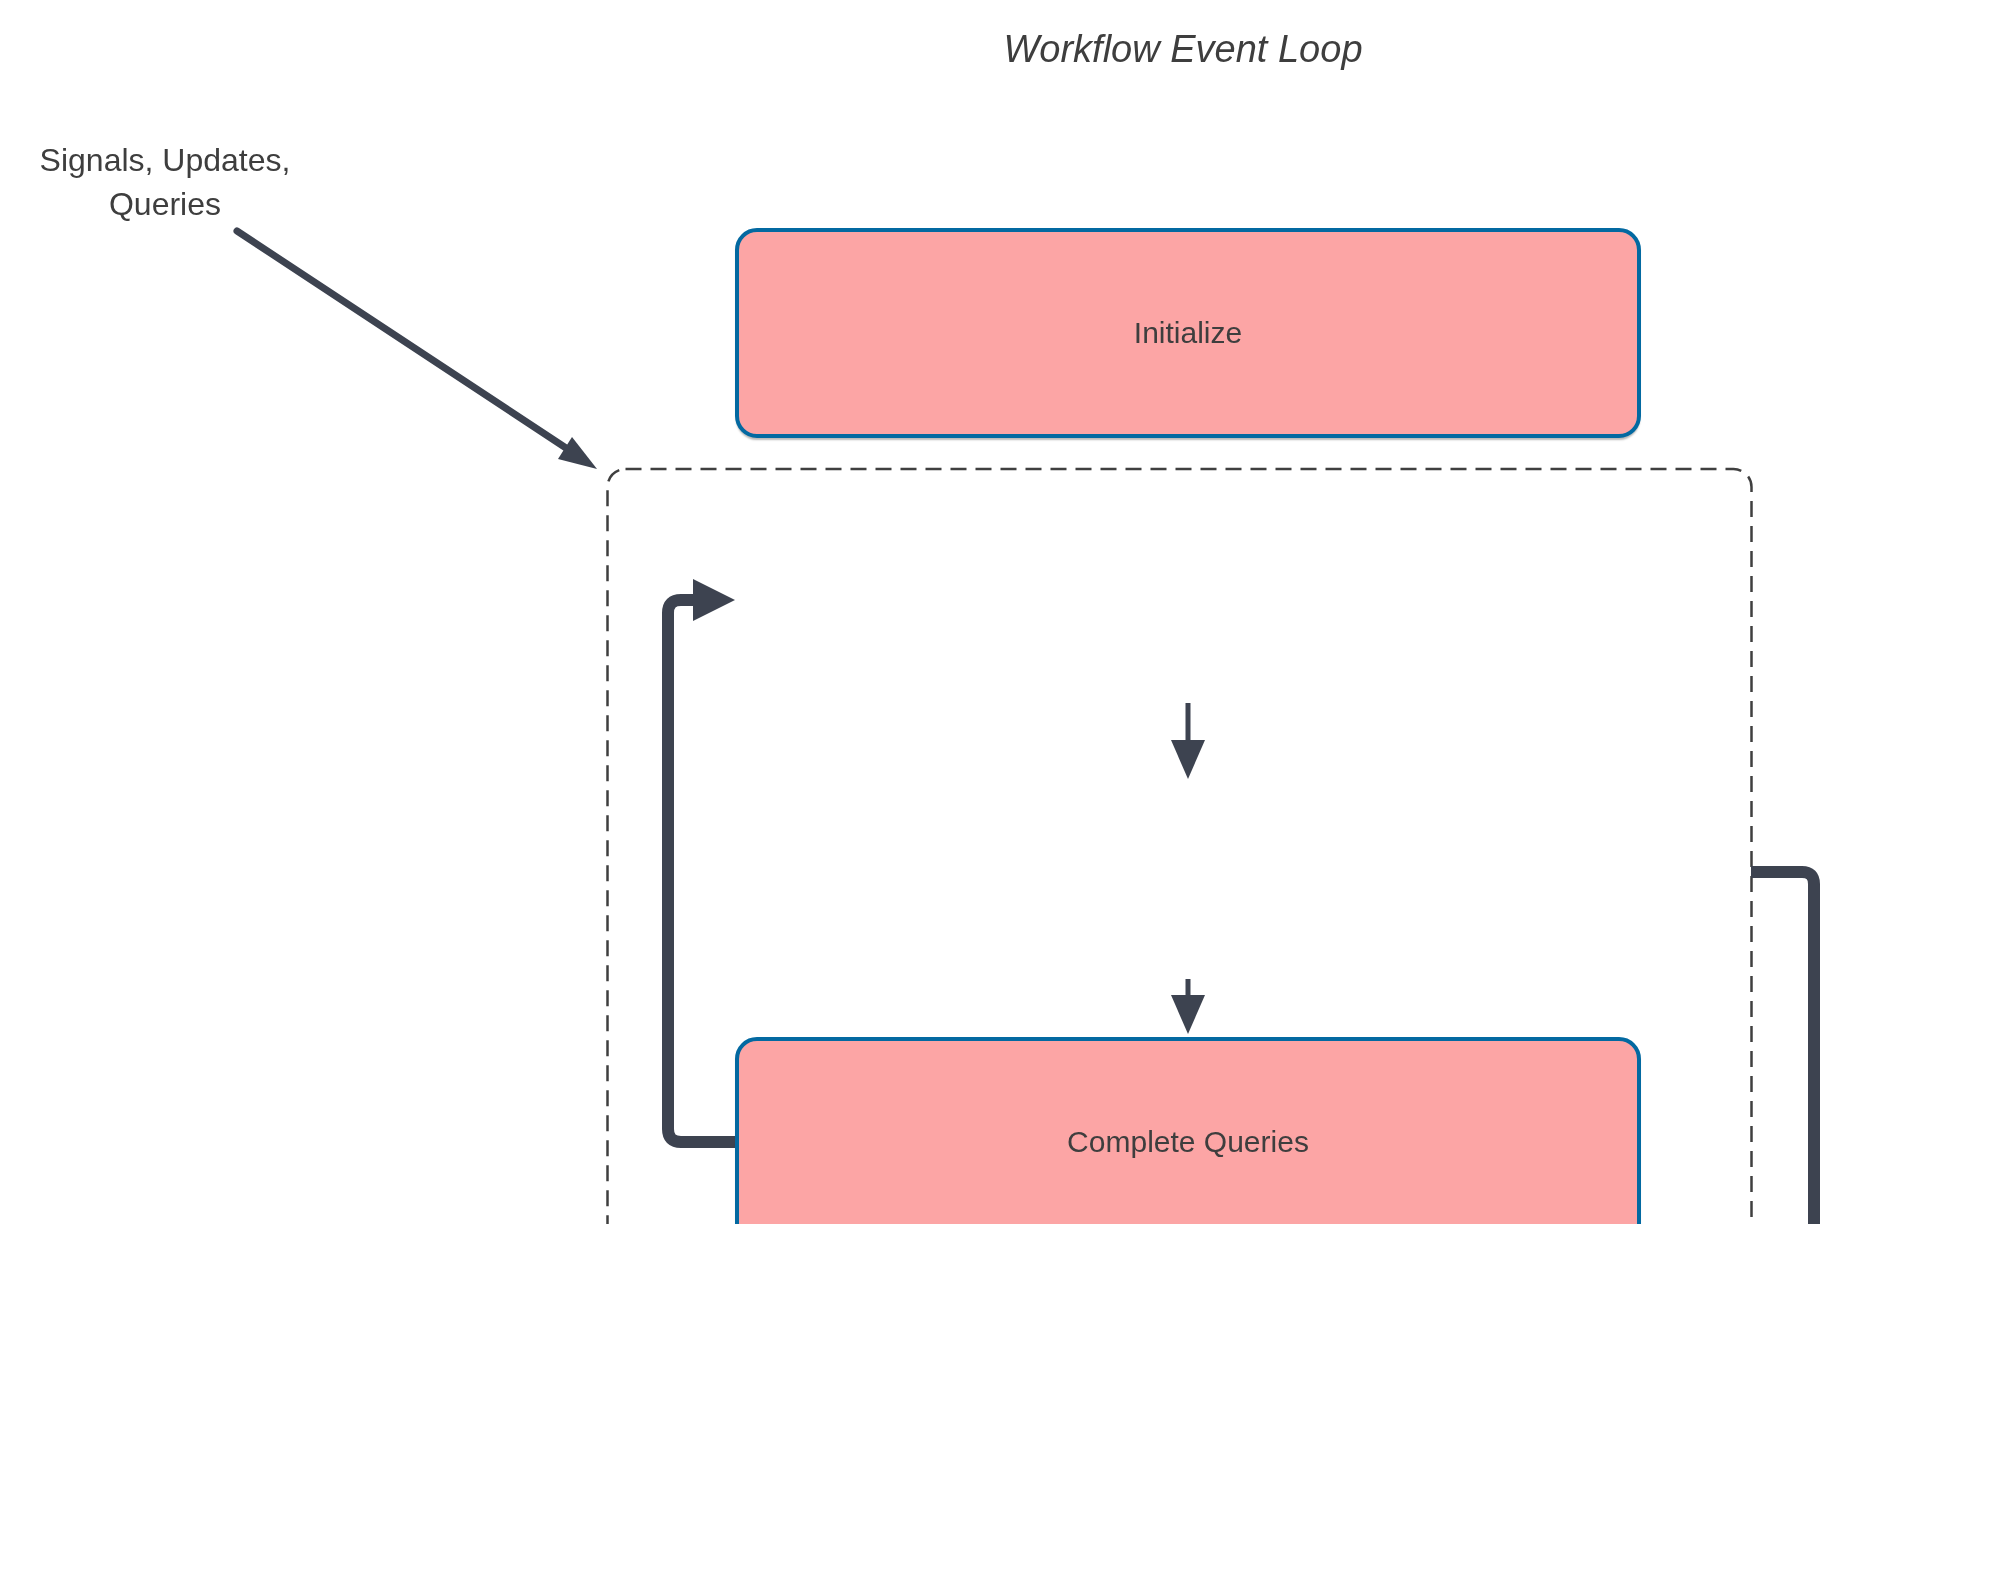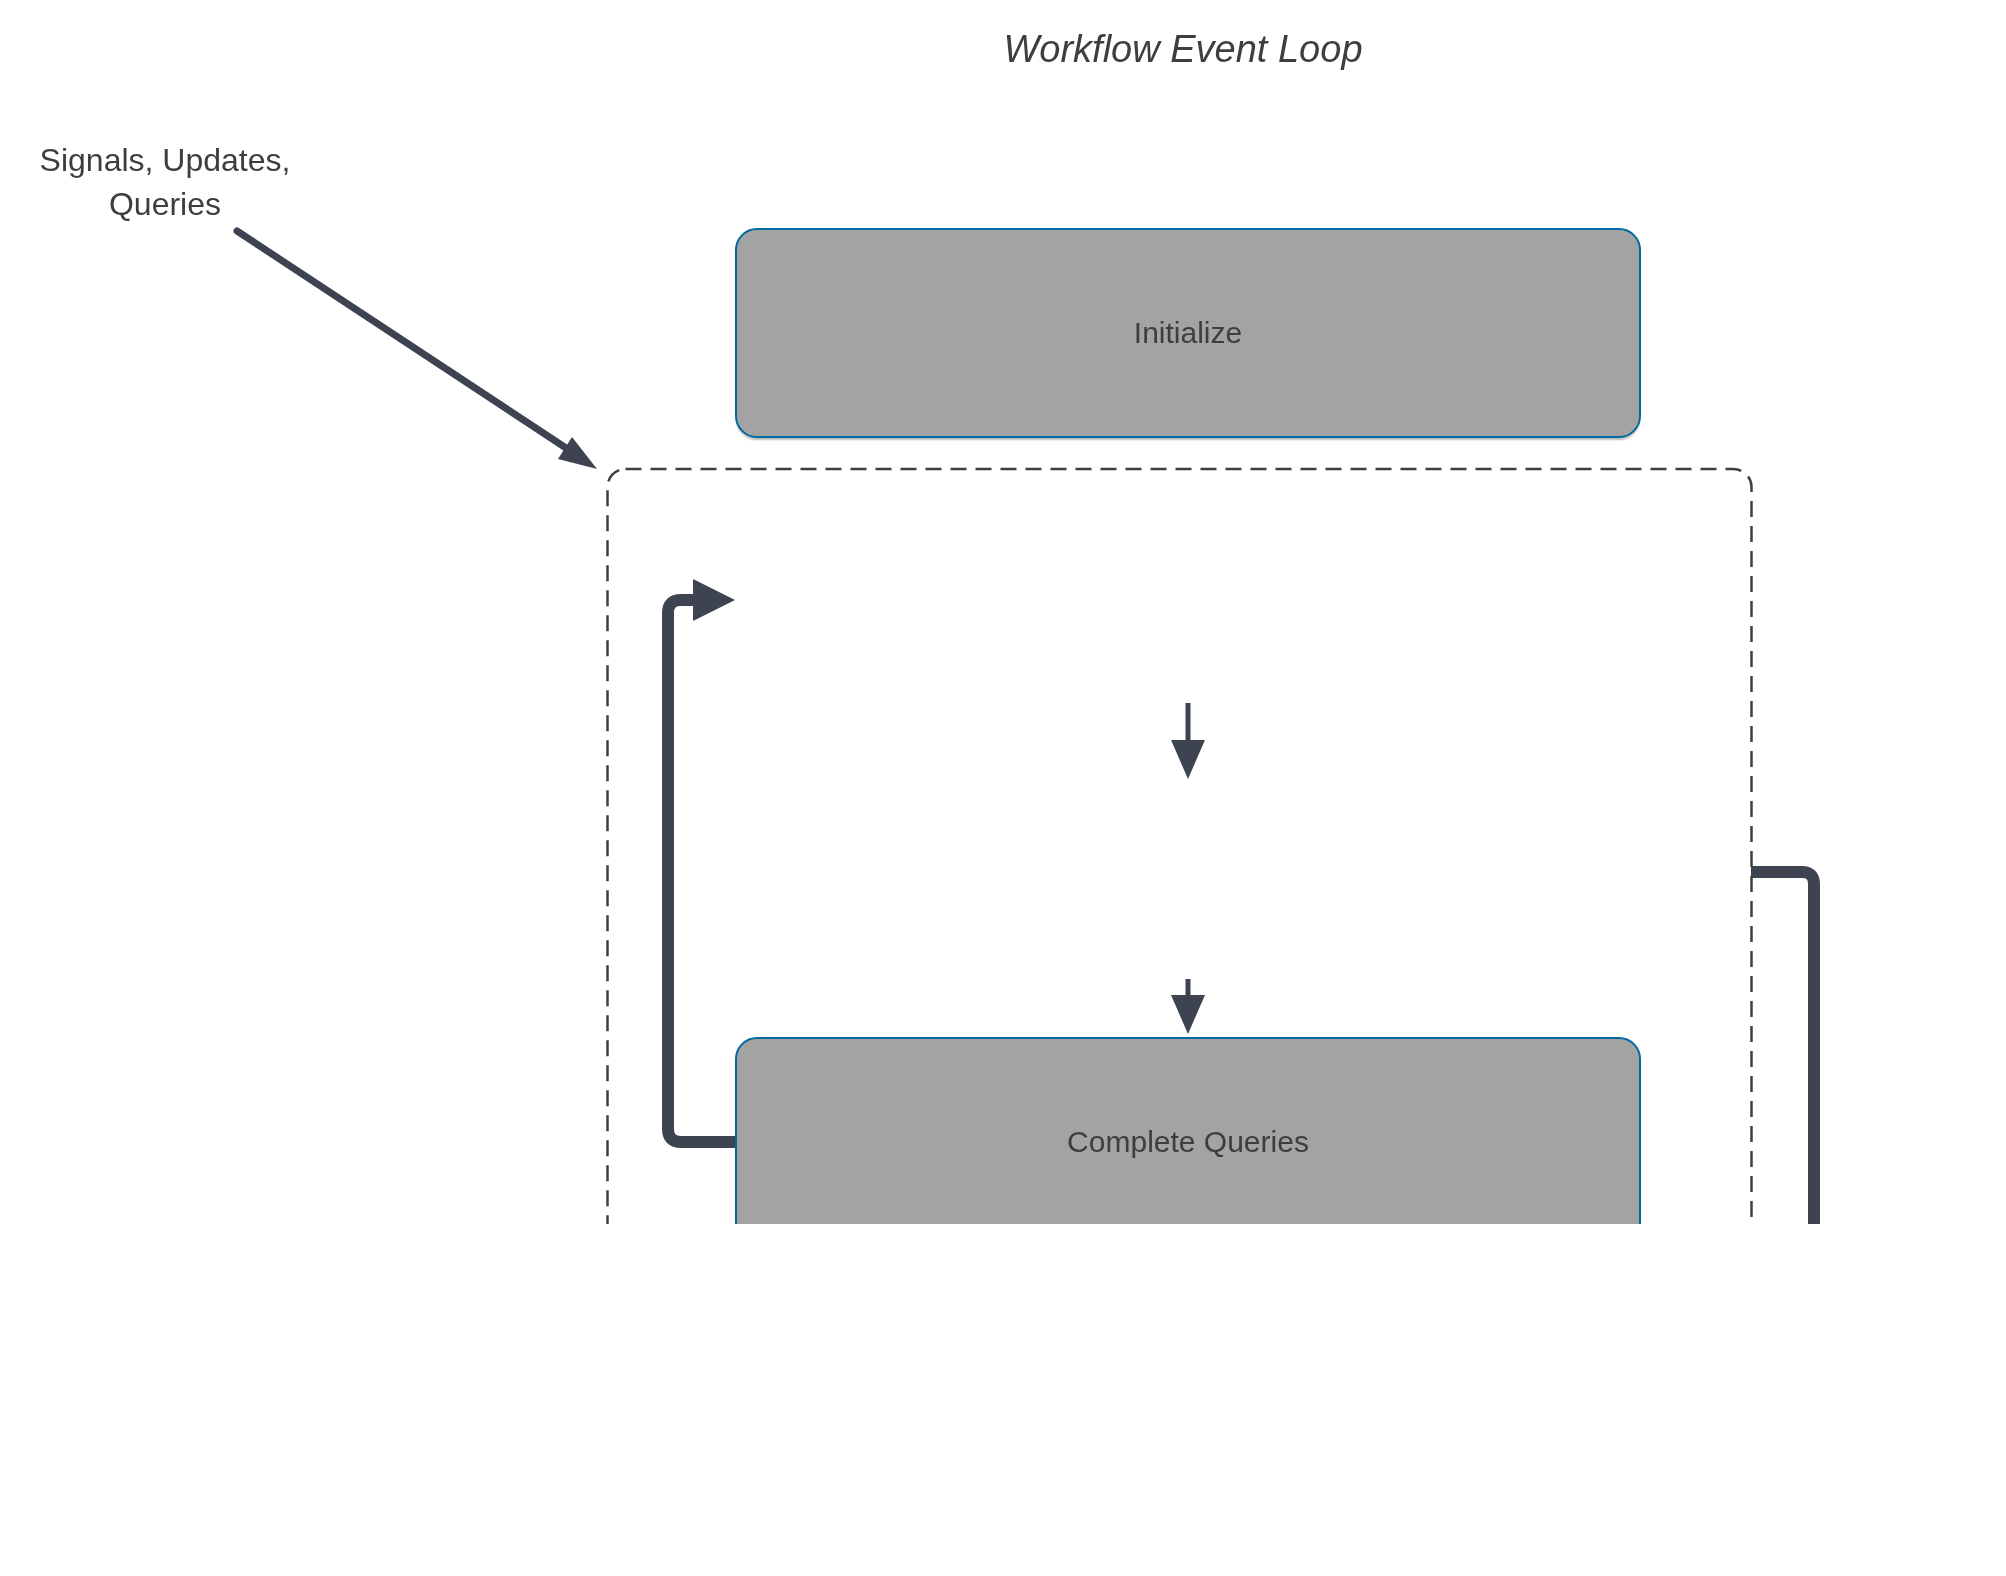--- a/index.html
+++ b/index.html
@@ -33,22 +33,22 @@
     left: 165px;
     transform: translateX(-50%);
     font-size: 32px;
     line-height: 1.38;
     text-align: center;
     white-space: pre-line;
   }
   .node {
     position: absolute;
     box-sizing: border-box;
-    background: #a3a3a3;
-    border: 2px solid #0369a1;
+    background: #fca5a5;
+    border: 4px solid #0369a1;
     border-radius: 22px;
     display: flex;
     align-items: center;
     justify-content: center;
     text-align: center;
     font-size: 30px;
     box-shadow: 0 3px 2px -1px rgba(0,0,0,0.28);
   }
   .node-initialize        { left: 735px; top: 228px;  width: 906px; height: 210px; }
   .node-progress-signals  { left: 735px; top: 501px;  width: 906px; height: 199px; }

